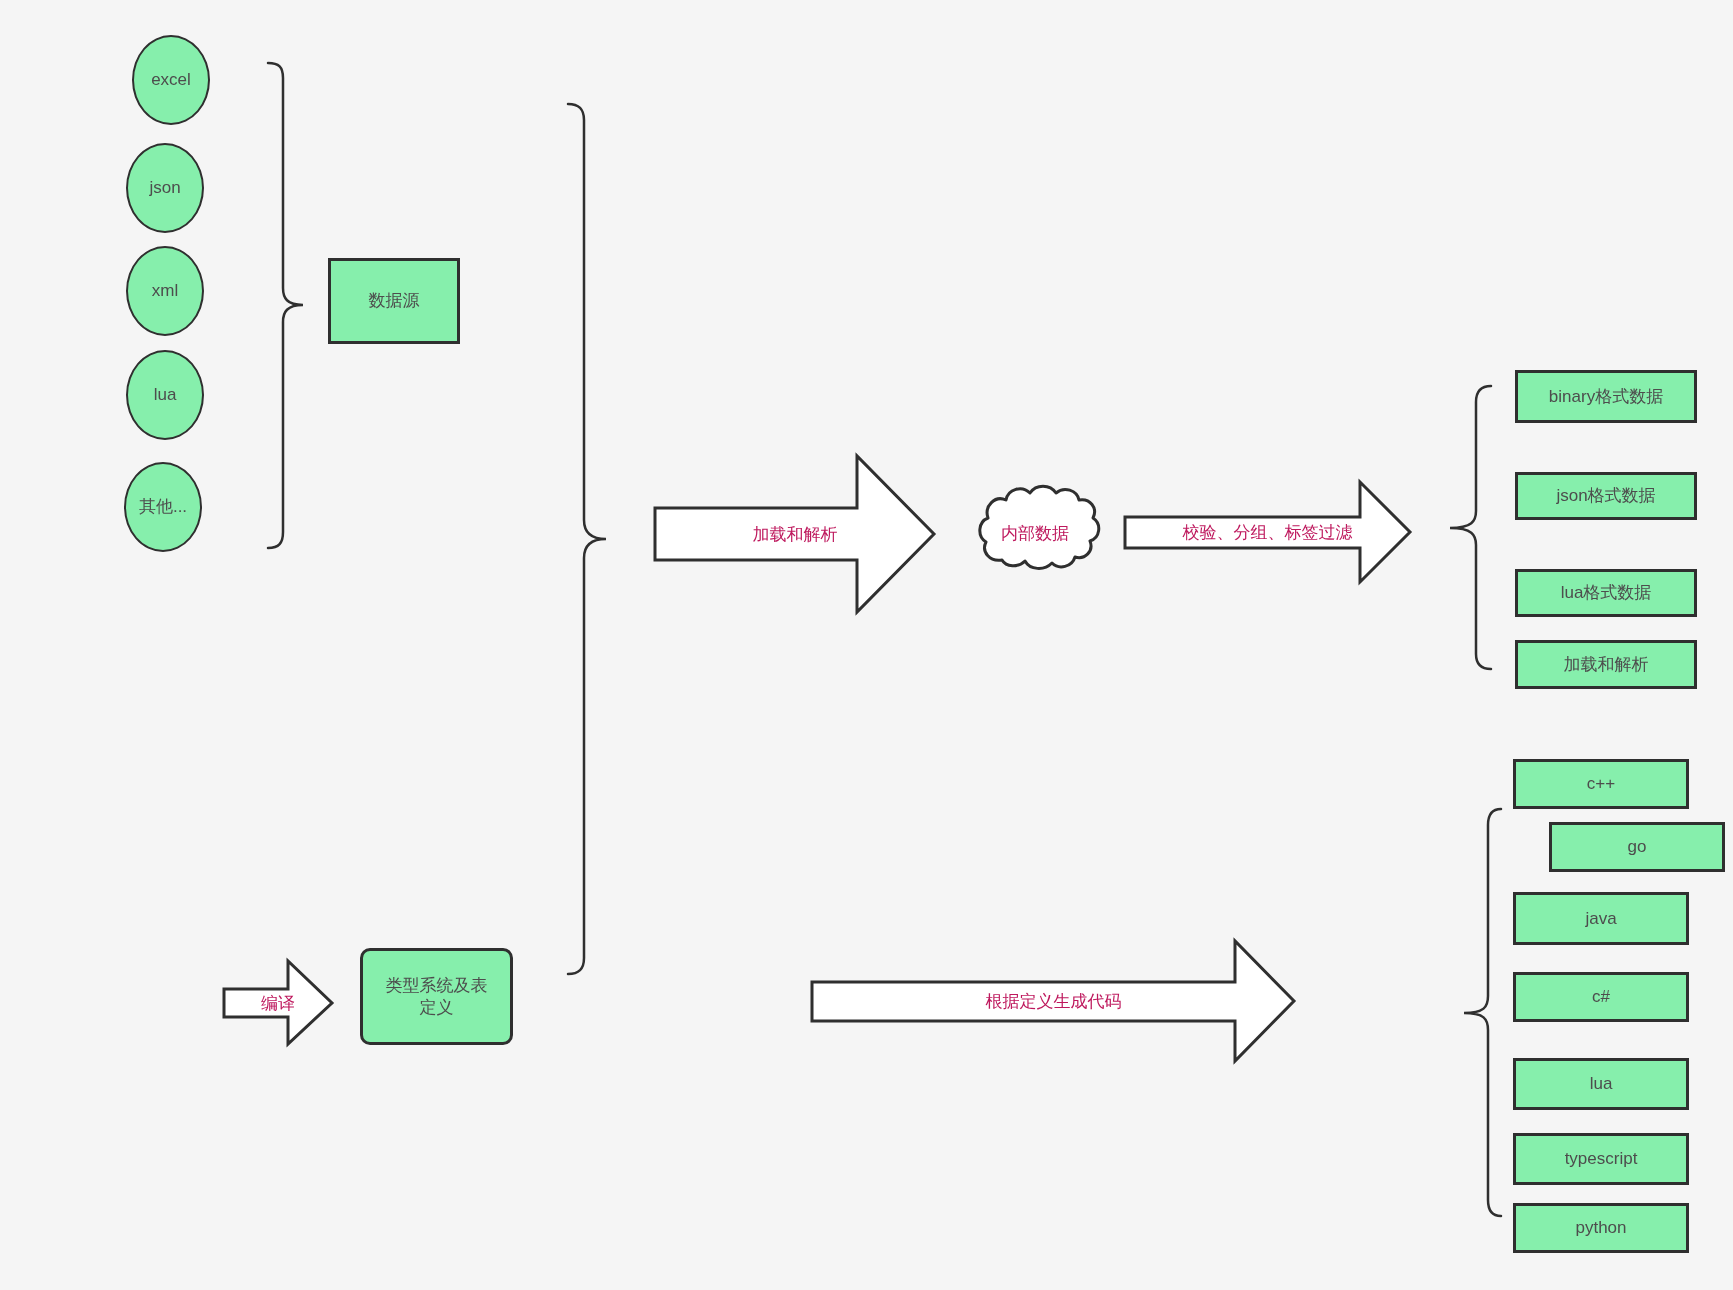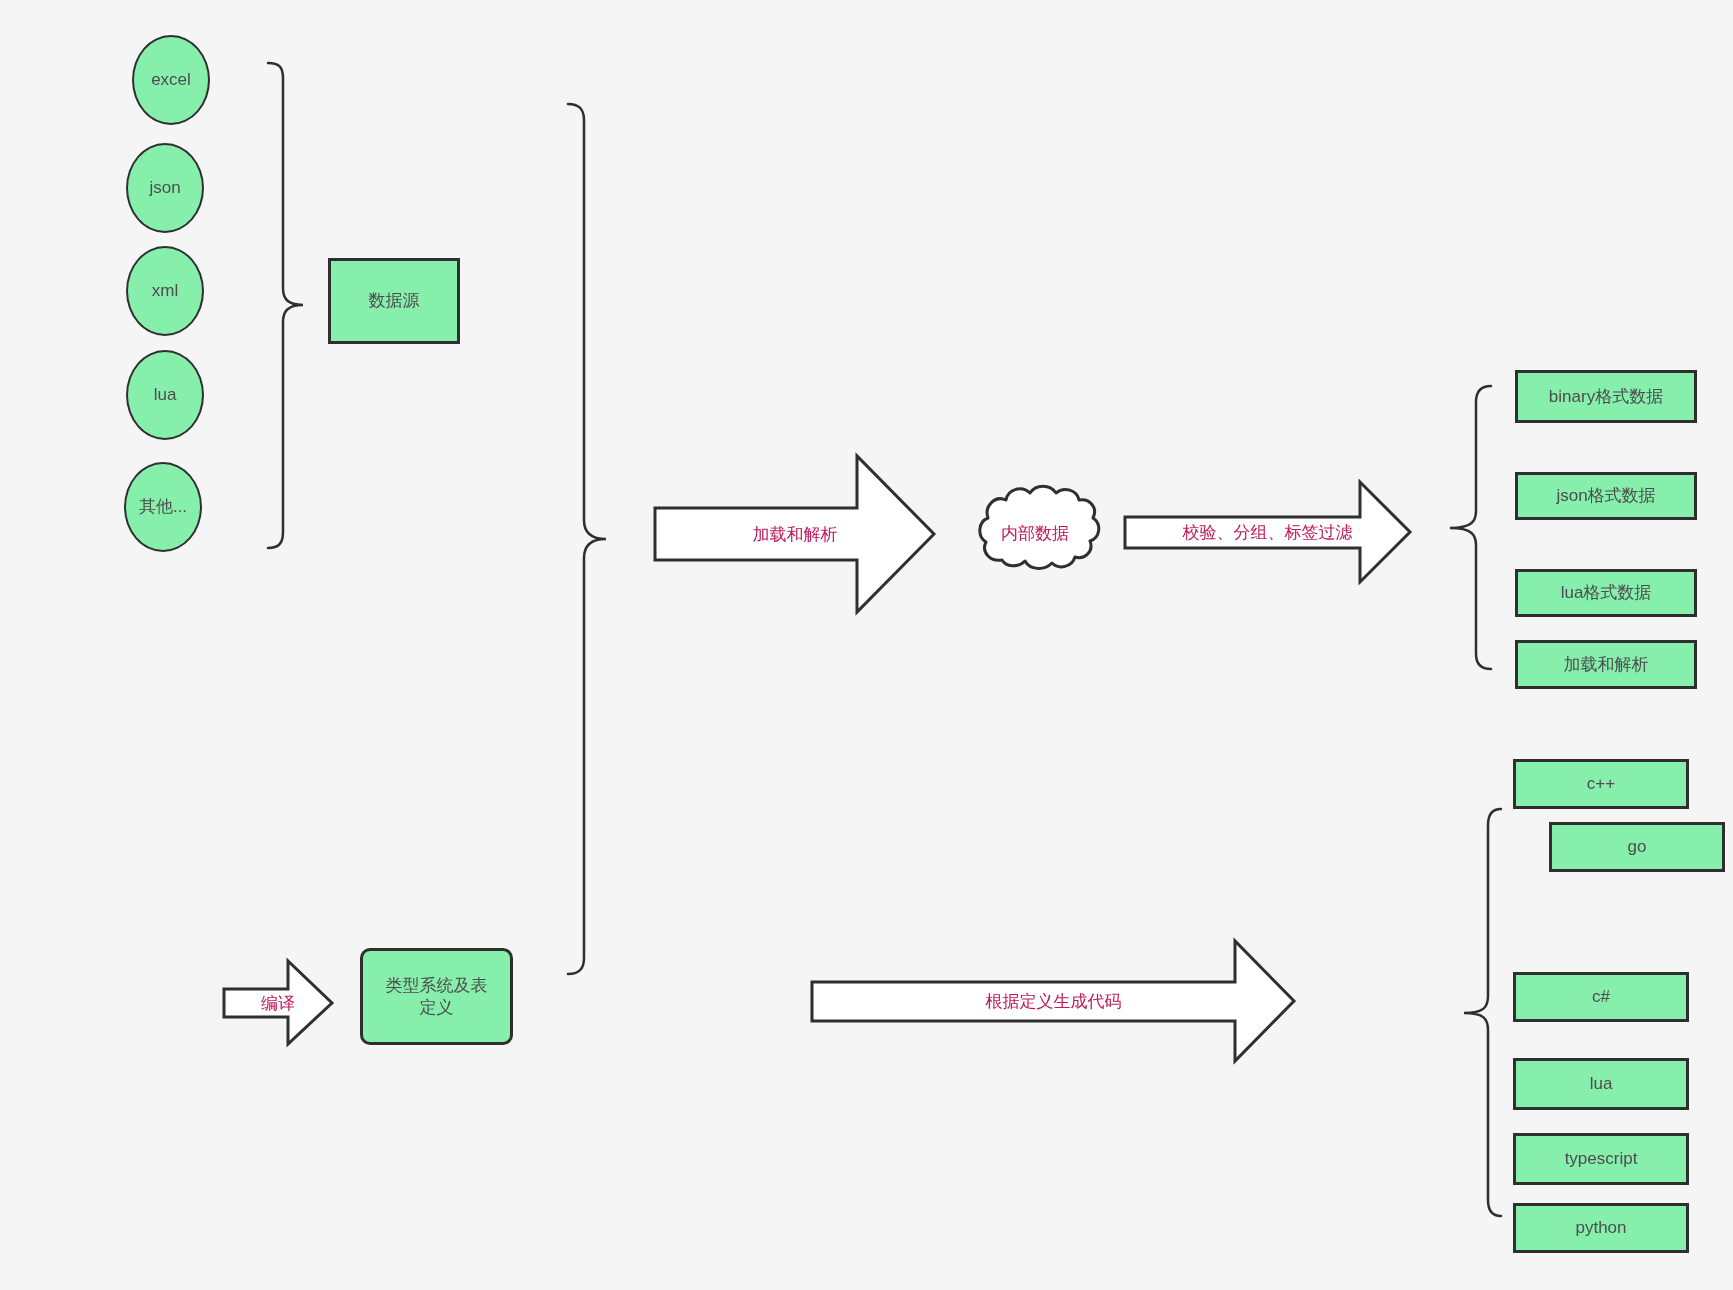--- a/index.html
+++ b/index.html
@@ -78,18 +78,19 @@
 
 
   <div class="arrow-label" style="left:223px;top:988px;width:110px;height:30px;">编译</div>
 
   <div class="node rounded" style="left:360px;top:948px;width:153px;height:97px;padding:0 18px;">类型系统及表定义</div>
 
   <div class="arrow-label" style="left:812px;top:982px;width:483px;height:39px;">根据定义生成代码</div>
 
   <div class="node" style="left:1513px;top:759px;width:176px;height:50px;">c++</div>
   <div class="node" style="left:1513px;top:822px;width:176px;height:50px;margin-left:36px;">go</div>
+  <div class="node" style="left:1513px;top:892px;width:176px;height:53px;">java</div>
   <div class="node" style="left:1513px;top:972px;width:176px;height:50px;">c#</div>
   <div class="node" style="left:1513px;top:1058px;width:176px;height:52px;">lua</div>
   <div class="node" style="left:1513px;top:1133px;width:176px;height:52px;">typescript</div>
   <div class="node" style="left:1513px;top:1203px;width:176px;height:50px;">python</div>
 
 </div>
 
 </body></html>

